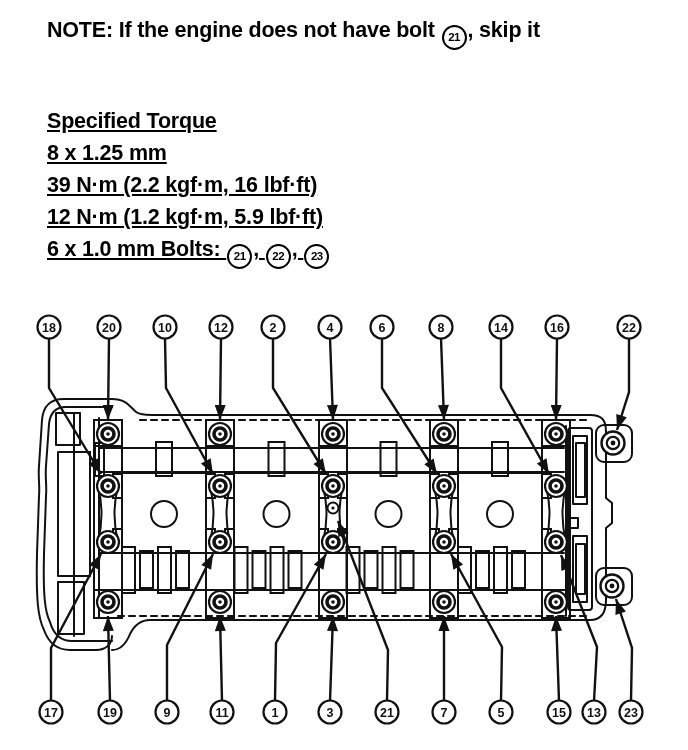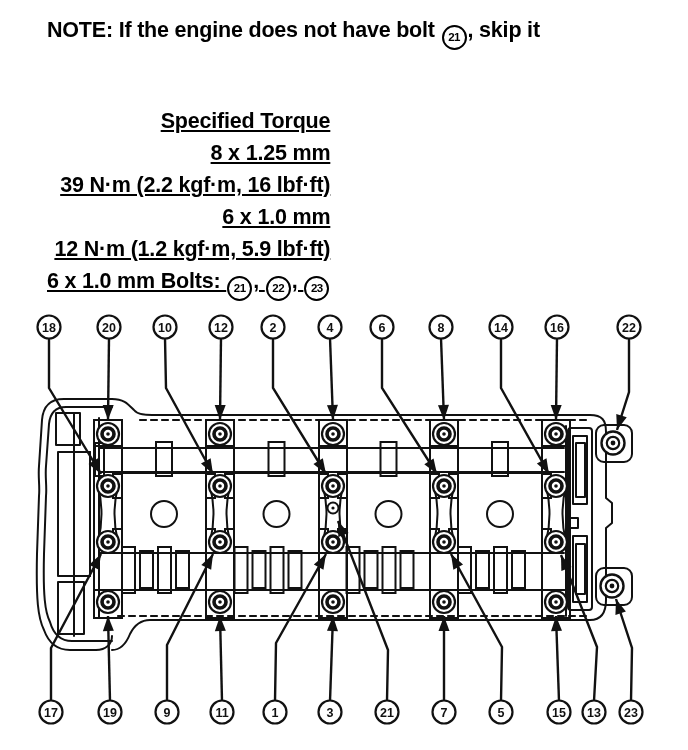--- a/index.html
+++ b/index.html
@@ -2,21 +2,21 @@
 <html><head>
 <meta charset="utf-8">
 <style>
   html,body{margin:0;padding:0;background:#e8e8e8;}
   .page{
     position:relative;width:688px;height:750px;background:#ffffff;
     font-family:"Liberation Sans",sans-serif;color:#000;overflow:hidden;
   }
   .note{position:absolute;left:47px;top:15px;font-size:21.5px;font-weight:700;line-height:31px;letter-spacing:-0.2px;}
   .specs{position:absolute;left:47px;top:105px;font-size:21.5px;font-weight:700;line-height:32px;letter-spacing:-0.2px;text-decoration:underline;}
-  .tline{white-space:nowrap;text-align:right;}
+  .tline{white-space:nowrap;}
   .circ{
     display:inline-flex;align-items:center;justify-content:center;
     width:21px;height:21px;border:2px solid #000;border-radius:50%;
     font-size:11.5px;font-weight:700;vertical-align:-4px;margin:0 1px;line-height:1;
     letter-spacing:-0.5px;
   }
   svg.diagram{position:absolute;left:0;top:0;}
 </style>
 </head>
 <body>
@@ -24,21 +24,20 @@
 <div class="page">
 
   <div class="note">
     <div class="tline"><span>NOTE: If the engine does not have bolt </span><span class="circ">21</span><span>, skip it</span></div>
   </div>
 
   <div class="specs">
     <div class="tline">Specified Torque</div>
     <div class="tline">8 x 1.25 mm</div>
     <div class="tline">39 N·m (2.2 kgf·m, 16 lbf·ft)</div>
-    <div class="tline">6 x 1.0 mm</div>
     <div class="tline">12 N·m (1.2 kgf·m, 5.9 lbf·ft)</div>
     <div class="tline"><span>6 x 1.0 mm Bolts: </span><span class="circ">21</span><span>, </span><span class="circ">22</span><span>, </span><span class="circ">23</span></div>
   </div>
 
   <svg class="diagram" id="diagram" width="688" height="750" viewBox="0 0 688 750">
 
     <g id="engine-art" stroke="#111" stroke-width="2" fill="none" stroke-linejoin="round" stroke-linecap="round">
 
       <path d="M112,399 L64,399 C48,399 43,408 42,420 L39,466 C38,478 40,486 39,496 L37,554 C36,600 38,618 44,630 C49,644 58,650 70,650 L96,650 C106,650 112,644 112,636"></path>
       <path d="M112,407 L66,407 C54,407 50,414 49,424 L46,466 C45,478 47,486 46,496 L44,554 C43,596 45,612 50,622 C54,636 62,641 72,641 L112,641"></path>

